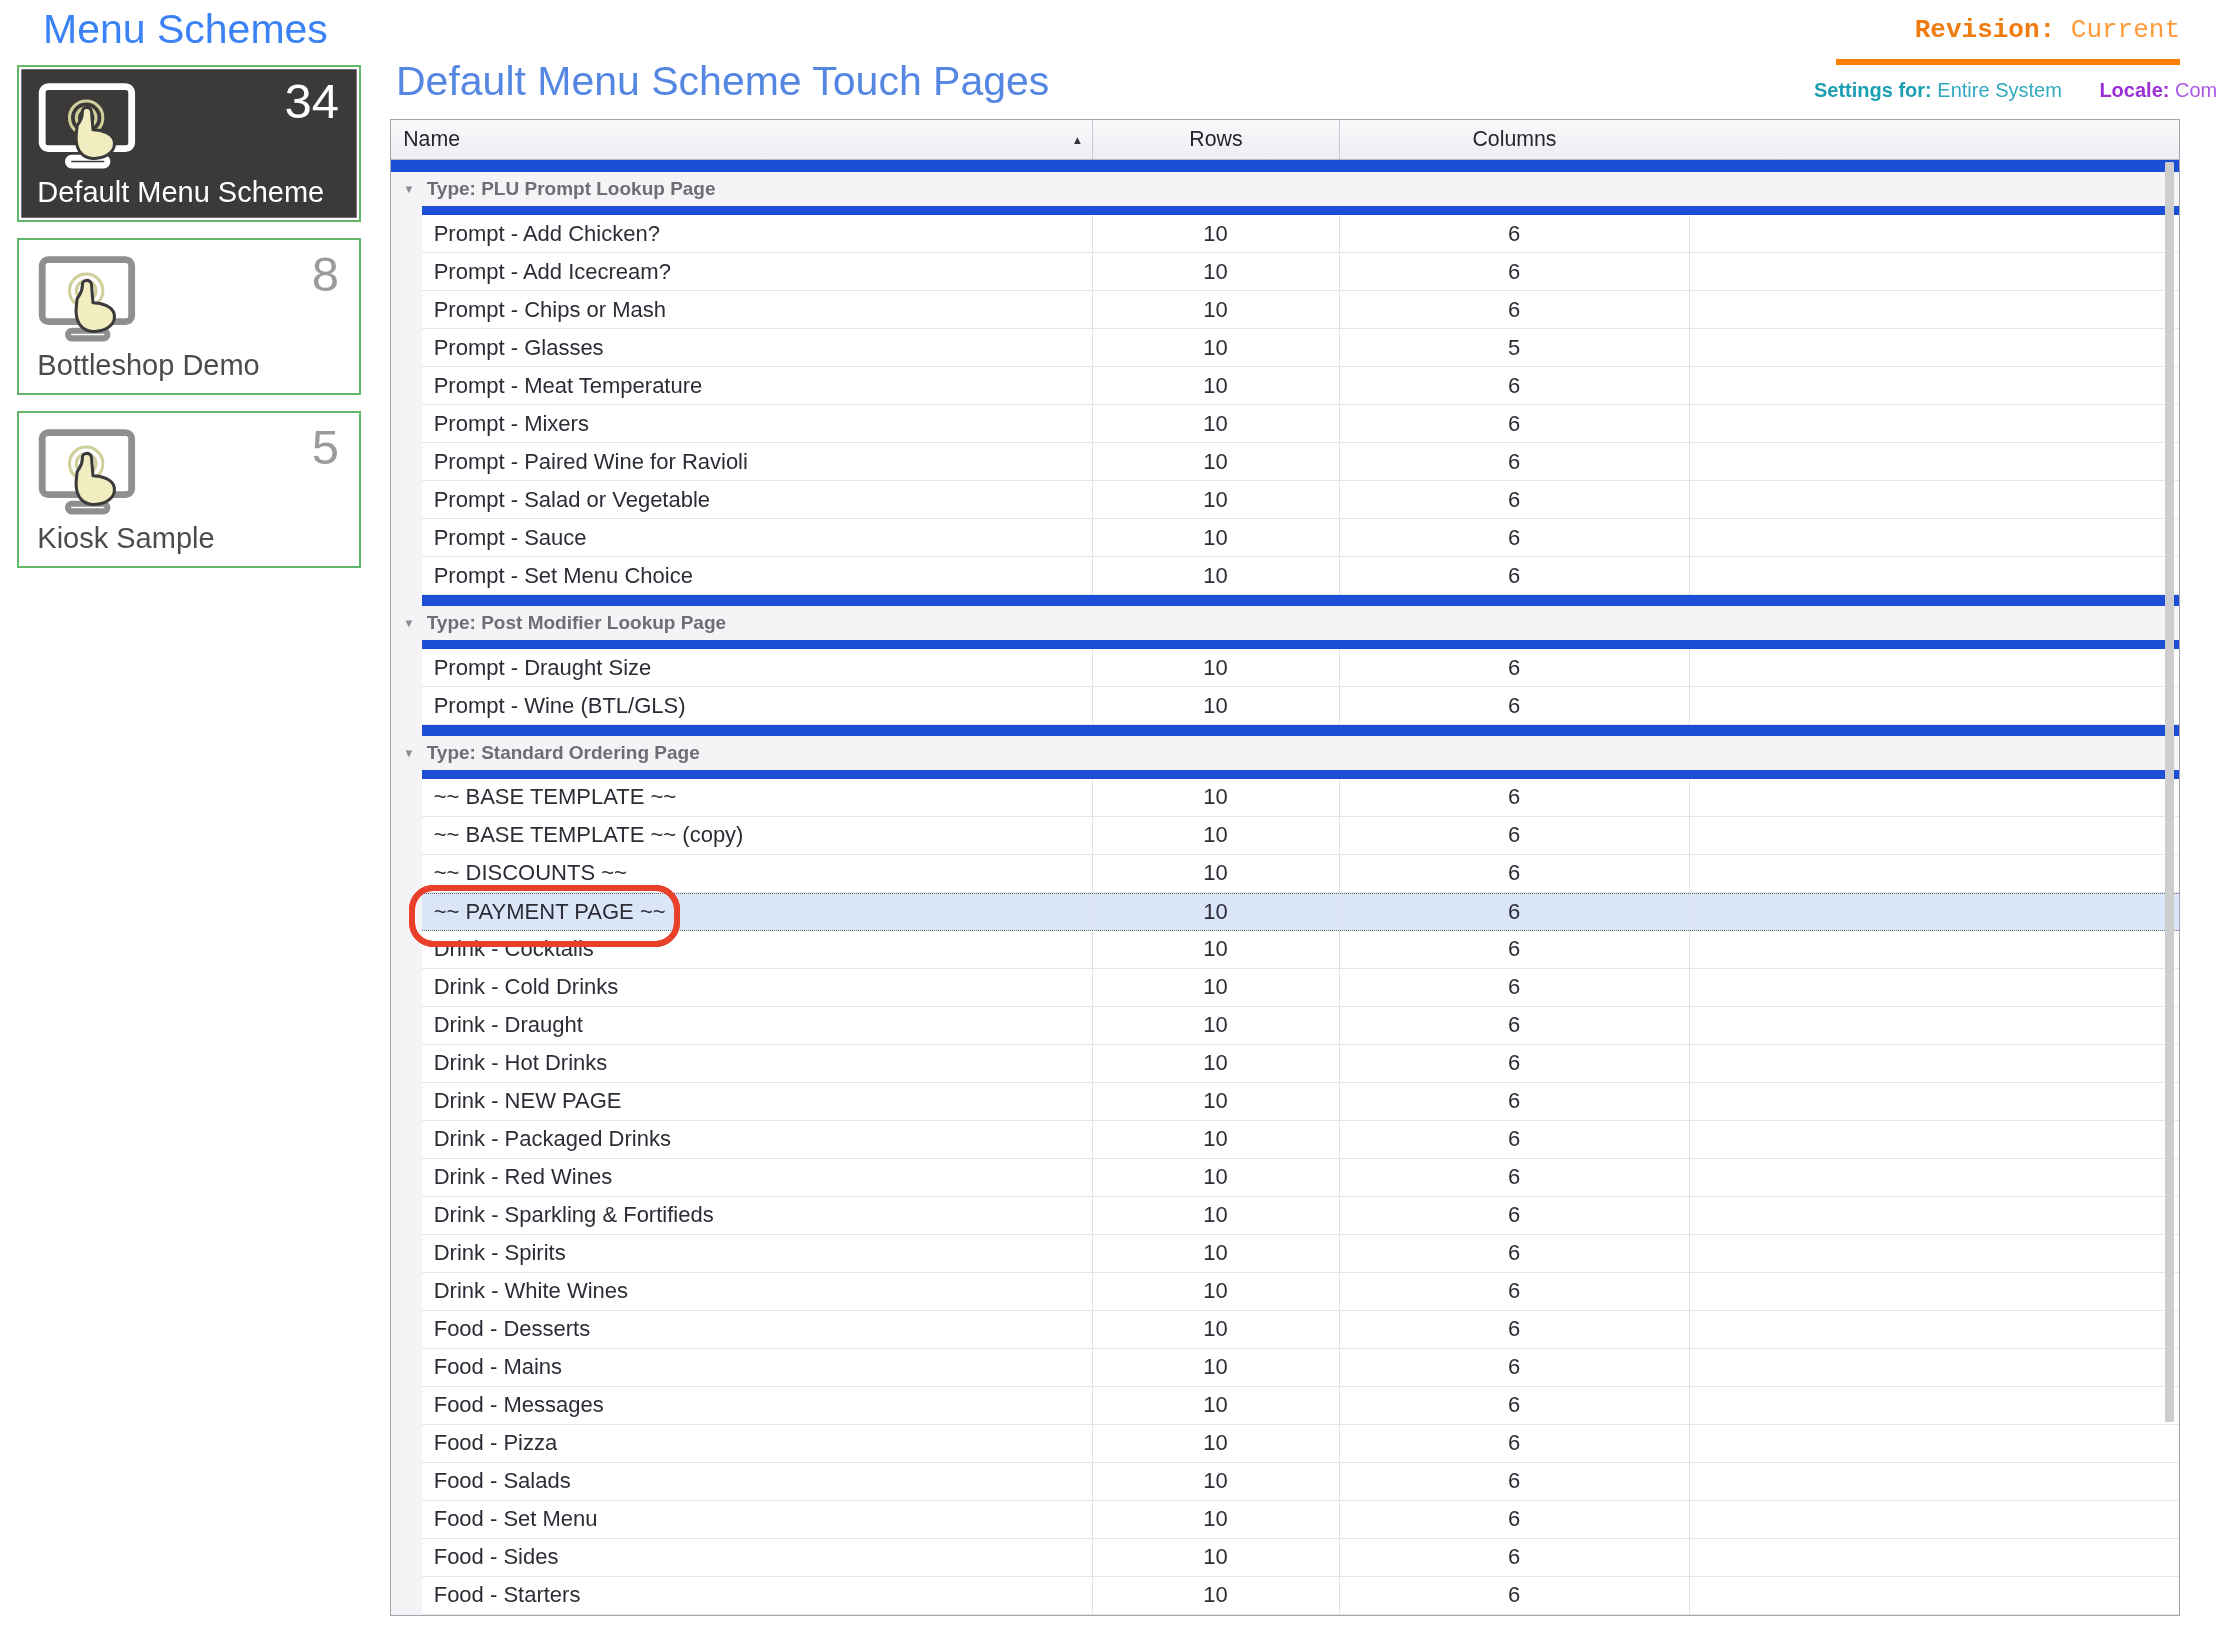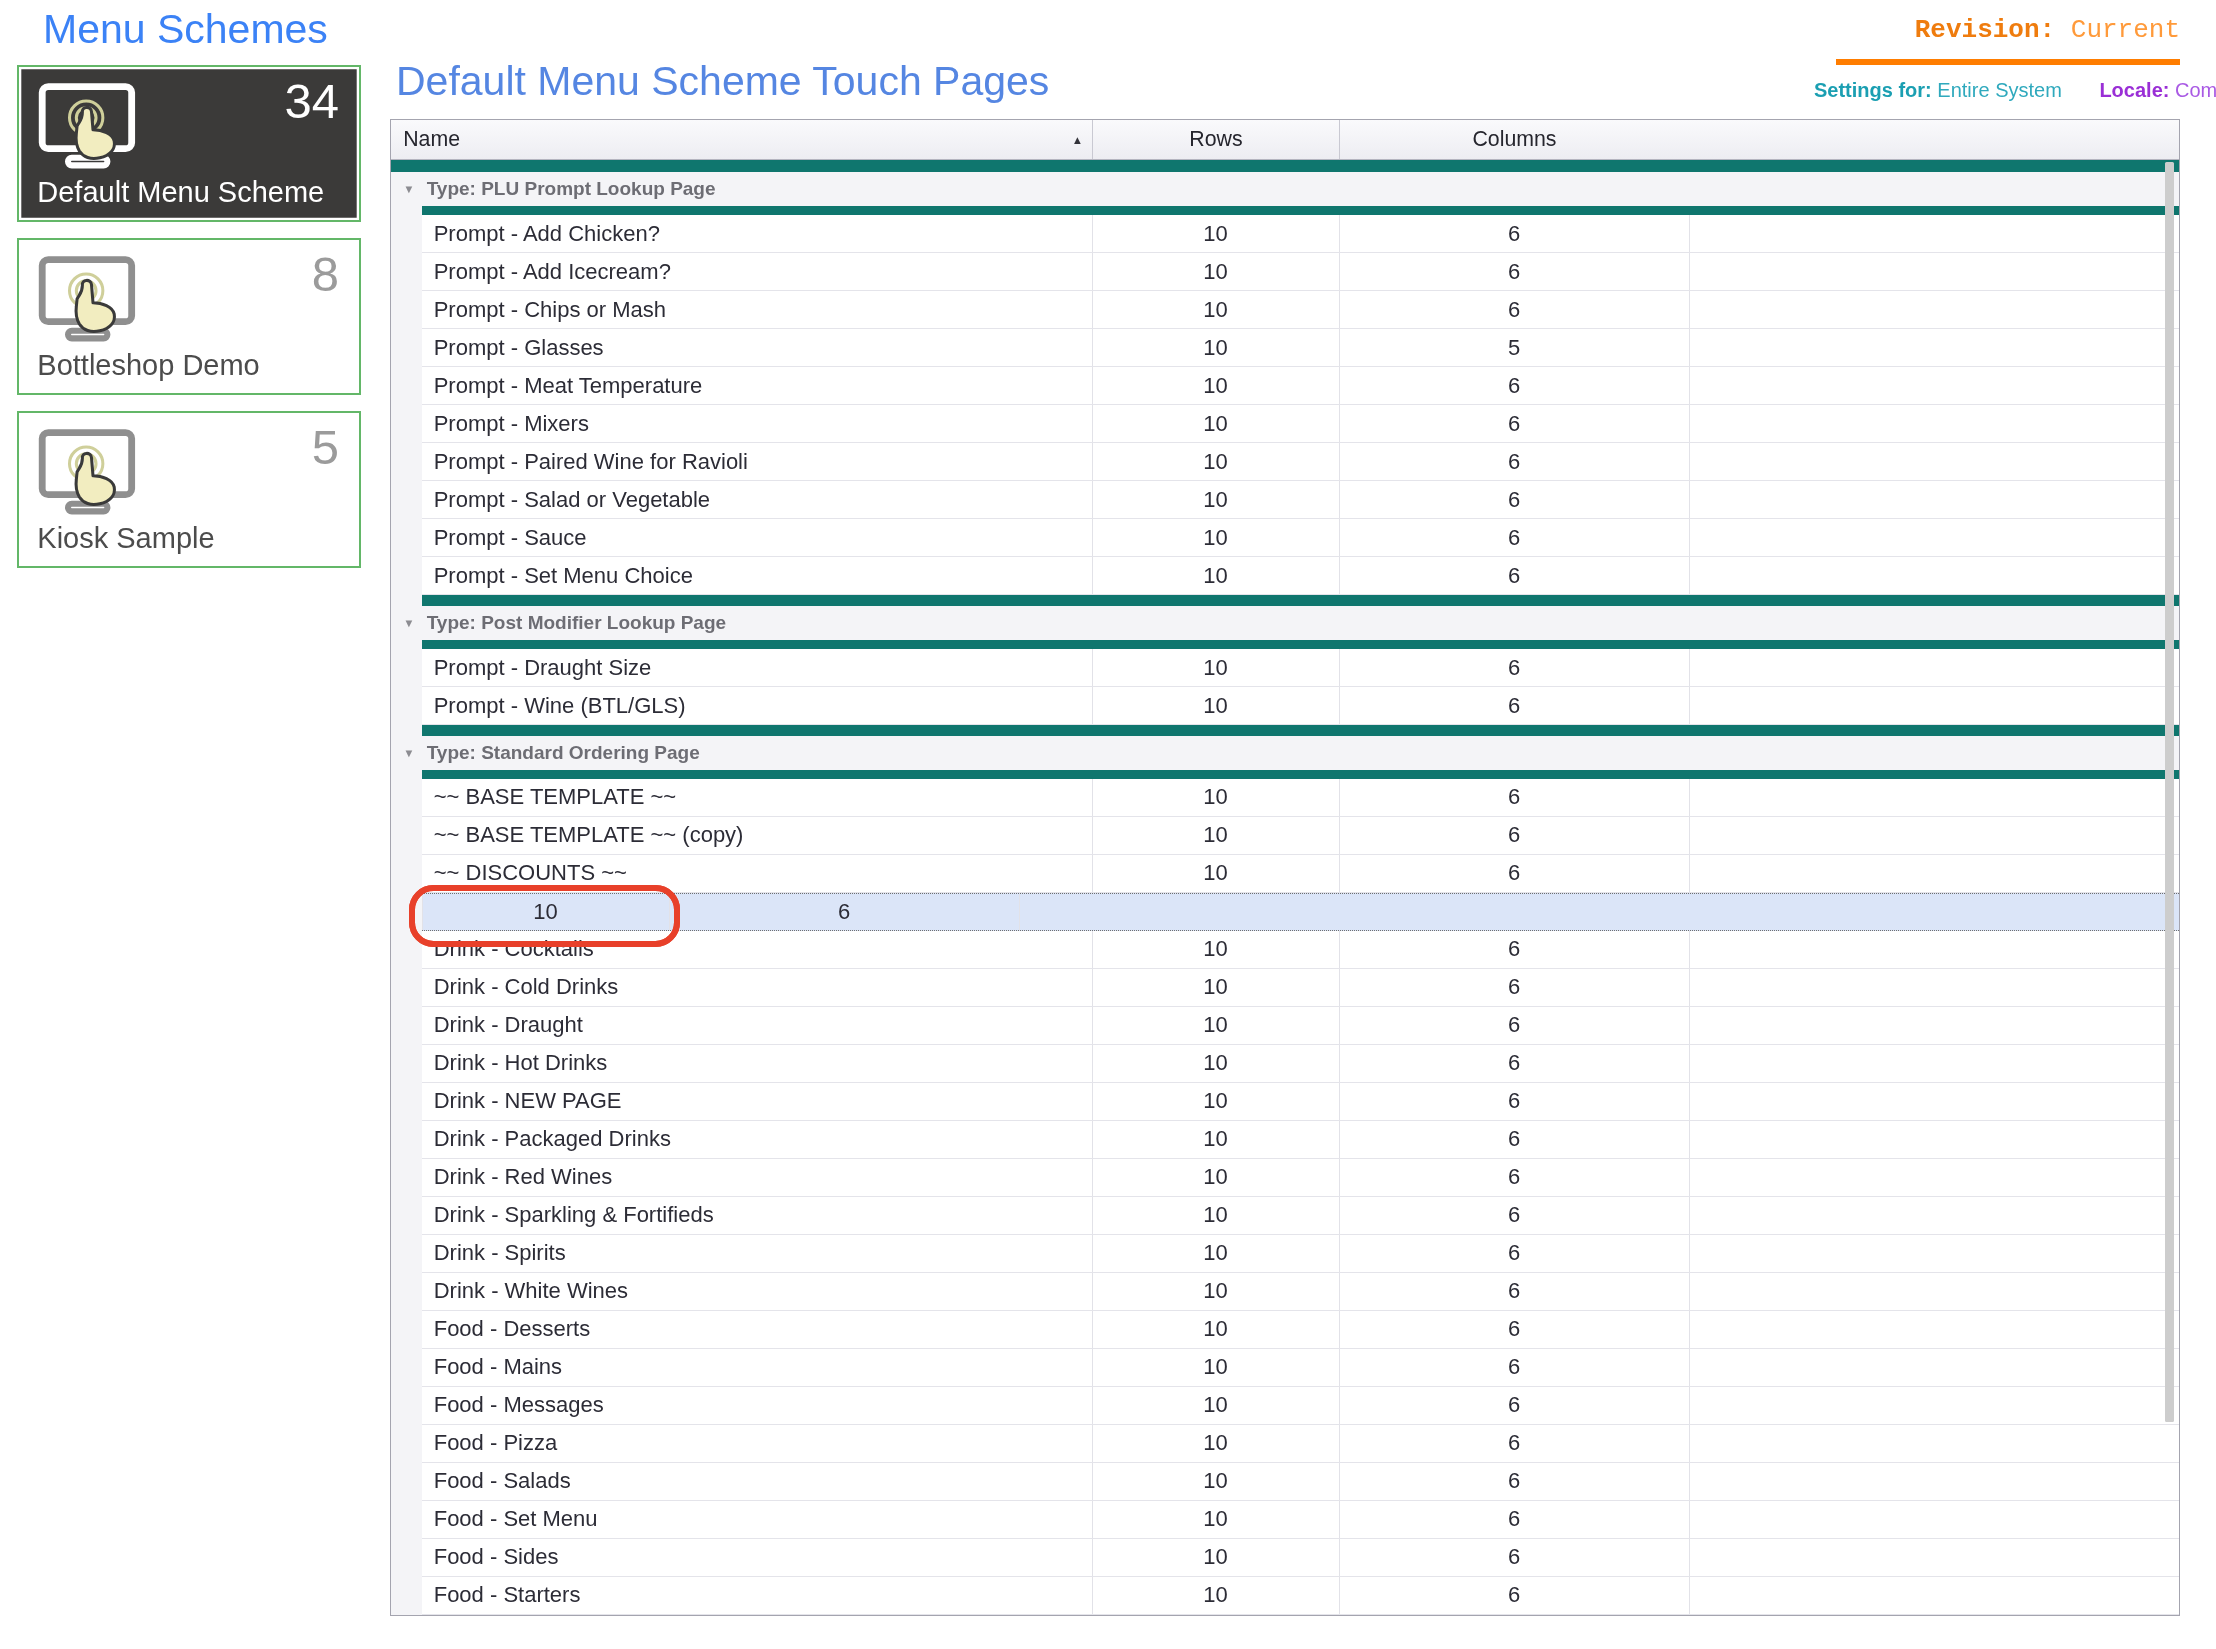--- a/index.html
+++ b/index.html
@@ -27,21 +27,21 @@
   .scheme-card.selected{background:#3b3a39;box-shadow:inset 0 0 0 2.3px #ffffff;}
   .card-count{position:absolute;top:6.1px;right:20px;font-size:49px;color:#9b9b9b;}
   .scheme-card.selected .card-count{color:#ffffff;}
   .card-label{position:absolute;left:18.3px;bottom:10.7px;font-size:29px;color:#4c4c4c;}
   .scheme-card.selected .card-label{color:#ffffff;}
   .card-icon{position:absolute;left:17px;top:15.2px;width:114px;height:94px;}
   .card-icon .mono{stroke:#8f8f8f;}
   .scheme-card.selected .card-icon .mono{stroke:#ffffff;}
 
   
-  .grid{position:absolute;left:390px;top:119px;width:1790px;border:0.8px solid #a4a4af;background:#0f766e;box-sizing:border-box;}
+  .grid{position:absolute;left:390px;top:119px;width:1790px;border:0.8px solid #a4a4af;background:#1d4ed8;box-sizing:border-box;}
   .grid-header{display:flex;height:40px;background:linear-gradient(#fafafc,#ededf2);border-bottom:0.8px solid #b5b5c0;box-sizing:border-box;}
   .hcell{display:flex;align-items:center;justify-content:center;font-size:21.3px;color:#26262e;box-sizing:border-box;border-left:0.8px solid #c9c9d2;cursor:pointer;}
   .hcell.name{flex:0 0 701px;justify-content:flex-start;padding-left:12.2px;border-left:none;position:relative;}
   .hcell.rows{flex:0 0 247px;}
   .hcell.cols{flex:0 0 350px;}
   .hcell.status{flex:1 1 auto;}
   .sort-arrow{position:absolute;right:9.1px;top:50%;transform:translateY(-50%);font-size:11.4px;color:#33333a;}
 
   .grid-body{position:relative;padding-left:30.5px;}
   .indent-strip{position:absolute;left:0;top:0;bottom:0;width:30.5px;background:#f4f4f7;}
@@ -255,20 +255,21 @@
           <div class="trow">
 
     <div class="tcell name">~~ DISCOUNTS ~~</div>
     <div class="tcell rows">10</div>
     <div class="tcell cols">6</div>
     <div class="tcell status"></div>
   </div>
           <div class="trow selected">
             <div class="red-annotation"></div>
     <div class="red-annotation"></div>
+    <div class="tcell name">~~ PAYMENT PAGE ~~</div>
     <div class="tcell rows">10</div>
     <div class="tcell cols">6</div>
     <div class="tcell status"></div>
   </div>
           <div class="trow">
 
     <div class="tcell name">Drink - Cocktails</div>
     <div class="tcell rows">10</div>
     <div class="tcell cols">6</div>
     <div class="tcell status"></div>

